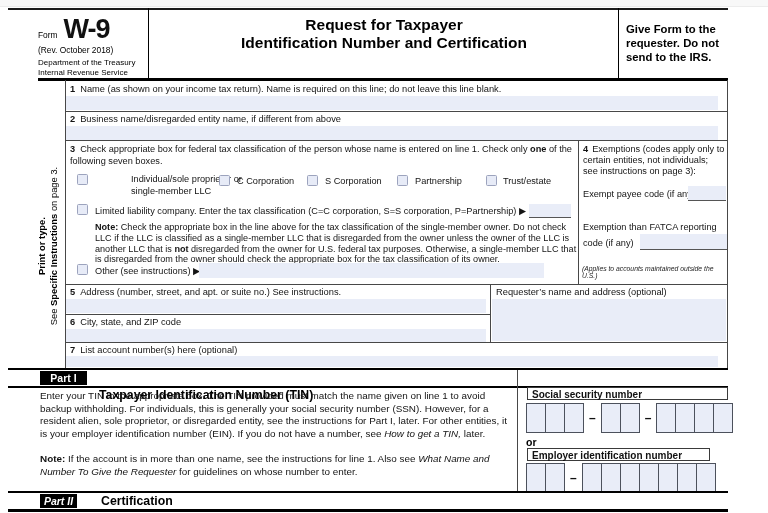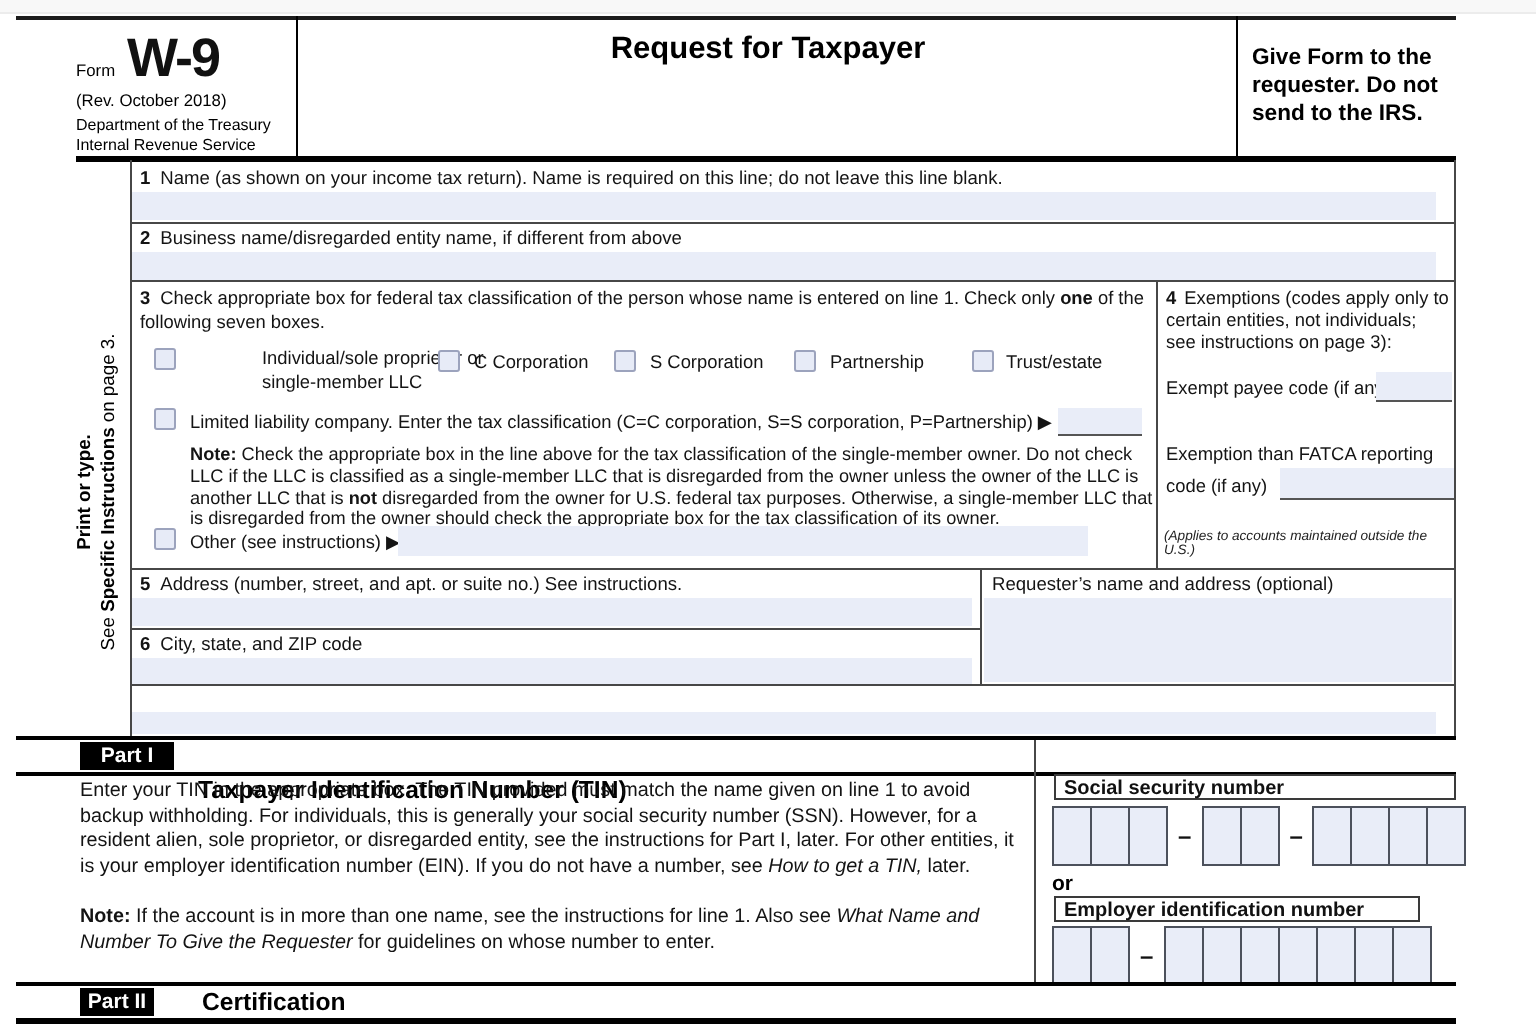--- a/index.html
+++ b/index.html
@@ -39,20 +39,21 @@
     </div>
     <div class="hdr-small" style="margin-top:2px;">(Rev. October 2018)</div>
     <div class="hdr-small" style="margin-top:3px;font-size:8px;">Department of the Treasury</div>
     <div class="hdr-small" style="font-size:8px;">Internal Revenue Service</div>
   </div>
 
   <div class="abs" style="left:148px;top:8px;width:1px;height:70px;background:#000;"></div>
 
   <div class="abs" style="left:150px;top:16px;width:468px;text-align:center;font-weight:700;font-size:15.5px;line-height:17.5px;color:#000;">
     <div>Request for Taxpayer</div>
+    <div>Identification Number and Certification</div>
   </div>
 
   <div class="abs" style="left:618px;top:8px;width:1px;height:70px;background:#000;"></div>
 
   <div class="abs" style="left:626px;top:22px;width:100px;font-weight:700;font-size:11.3px;line-height:14px;color:#000;">Give Form to the requester. Do not send to the IRS.</div>
 
   <div class="abs rule" style="left:38px;top:78px;width:690px;height:3px;background:#000;"></div>
 
   <div class="abs" style="left:36px;top:372px;width:252px;transform:rotate(-90deg);transform-origin:0 0;text-align:center;font-size:9.4px;line-height:12px;color:#000;">
     <div style="font-weight:700;">Print or type.</div>
@@ -111,20 +112,21 @@
   <div class="abs lbl" style="left:496px;top:287px;width:228px;">Requester’s name and address (optional)</div>
   <div class="abs input" style="left:492px;top:299px;width:234px;height:42px;"></div>
 
   <div class="abs thin" style="left:65px;top:314px;width:426px;height:1px;"></div>
 
   <div class="abs lbl" style="left:70px;top:317px;width:410px;"><span class="num">6</span><span>City, state, and ZIP code</span></div>
   <div class="abs input" style="left:66px;top:329px;width:420px;height:13px;"></div>
 
   <div class="abs thin" style="left:65px;top:342px;width:663px;height:1px;"></div>
 
+  <div class="abs lbl" style="left:70px;top:345px;width:650px;"><span class="num">7</span><span>List account number(s) here (optional)</span></div>
   <div class="abs input" style="left:66px;top:356px;width:652px;height:11px;"></div>
 
   <div class="abs rule" style="left:8px;top:368px;width:720px;height:2px;background:#000;"></div>
   <div class="abs partbox" style="left:40px;top:371px;width:47px;height:14px;">Part I</div>
   <div class="abs parttitle" style="left:99px;top:371px;margin-top:17px;">Taxpayer Identification Number (TIN)</div>
   <div class="abs rule" style="left:8px;top:386px;width:720px;height:2px;background:#000;"></div>
 
   <div class="abs" style="left:40px;top:390px;width:473px;font-size:9.9px;line-height:12.5px;color:#131313;"><span>Enter your TIN in the appropriate box. The TIN provided must match the name given on line 1 to avoid backup withholding. For individuals, this is generally your social security number (SSN). However, for a resident alien, sole proprietor, or disregarded entity, see the instructions for Part I, later. For other entities, it is your employer identification number (EIN). If you do not have a number, see </span><i>How to get a TIN,</i><span> later.</span></div>
   <div class="abs" style="left:40px;top:453px;width:473px;font-size:9.9px;line-height:12.5px;color:#131313;"><b>Note:</b><span> If the account is in more than one name, see the instructions for line 1. Also see </span><i>What Name and Number To Give the Requester</i><span> for guidelines on whose number to enter.</span></div>
 
@@ -165,17 +167,17 @@
         <div class="cell"></div>
         <div class="cell"></div>
         <div class="cell"></div>
         <div class="cell"></div>
         <div class="cell"></div>
         <div class="cell"></div>
     </div>
   </div>
 
   <div class="abs rule" style="left:8px;top:491px;width:720px;height:2px;background:#000;"></div>
-  <div class="abs partbox" style="left:40px;top:494px;width:37px;height:14px;">Part II</div>
+  <div class="abs partbox" style="left:40px;top:494px;width:37px;height:14px;font-style:italic;">Part II</div>
   <div class="abs parttitle" style="left:101px;top:494px;">Certification</div>
   <div class="abs rule" style="left:8px;top:509px;width:720px;height:3px;background:#000;"></div>
 
 </div>
 
 </body></html>

